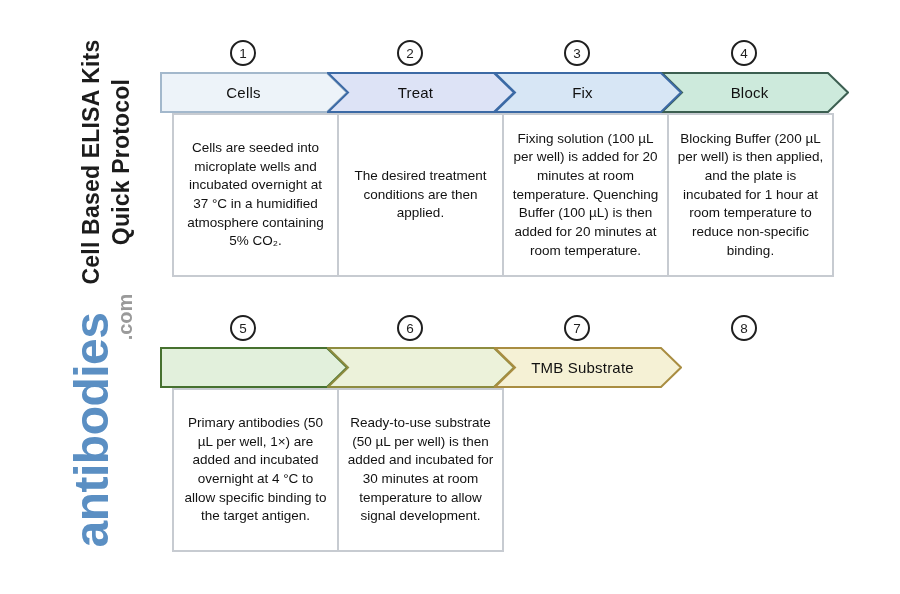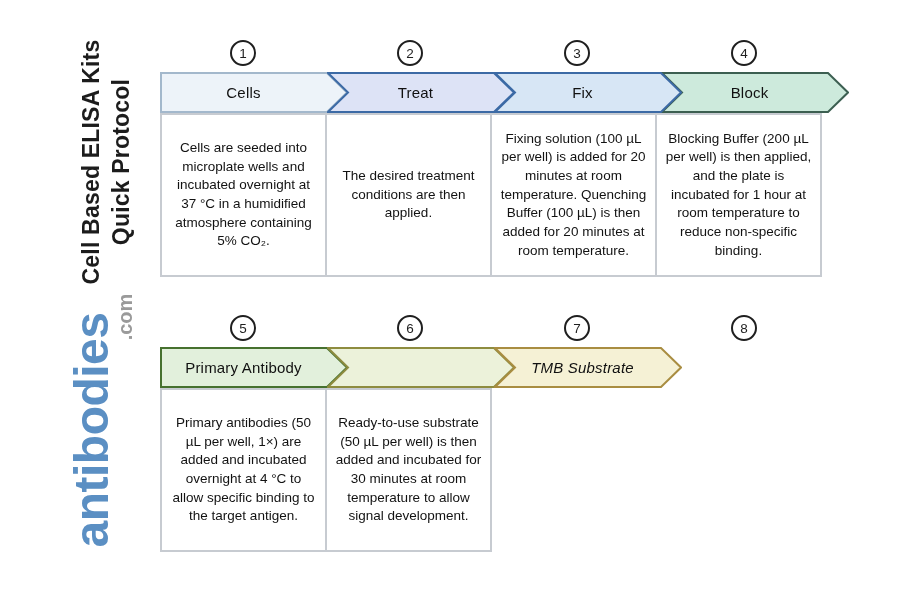--- a/index.html
+++ b/index.html
@@ -50,20 +50,21 @@
     display:flex; align-items:center; justify-content:center;
     font-size:15px; color:#111; letter-spacing:0.2px;
   }
   .chev.notched .chev-label { padding-left:10px; width:157px;text-align:center; }
 
   .boxes { position:absolute; top:73px; left:0; display:flex; }
   .box {
     width:167px; height:164px; box-sizing:border-box; background:#ffffff;
     border:2px solid #c7cbd1; display:flex; align-items:center; justify-content:center;
     padding:6px 8px;
+    margin-left:12px;
   }
   .box + .box { margin-left:-2px; }
   .box-text {
     margin:0; text-align:center; font-size:13.5px; line-height:1.38; color:#121212;
   }
 </style>
 </head>
 <body>
 
 <div class="canvas">
@@ -145,28 +146,27 @@
         </div>
       <div class="badge" style="left:571px">
           <span>8</span>
         </div>
     </div>
     <div class="chevrons">
       <div class="chev" style="left: 0px; --fill: #e2f0dc; --stroke: #46712f;">
         <svg width="188" height="41" viewBox="0 0 188 41">
             <path d="M1,1 H167 L187,20.5 L167,40 H1 Z"></path>
           </svg>
-        <span class="chev-label">Primary Antibody</span>
       </div>
       <div class="chev notched" style="left: 167px; --fill: #ecf2da; --stroke: #8e8c3f;">
         <svg width="188" height="41" viewBox="0 0 188 41">
             <path d="M1,1 H167 L187,20.5 L167,40 H1 L21,20.5 Z"></path>
           </svg>
       </div>
-      <div class="chev notched" style="left: 334px; font-style: italic; --fill: #f5f1d5; --stroke: #a98d41;">
+      <div class="chev notched" style="left: 334px; --fill: #f5f1d5; --stroke: #a98d41;">
         <svg width="188" height="41" viewBox="0 0 188 41">
             <path d="M1,1 H167 L187,20.5 L167,40 H1 L21,20.5 Z"></path>
           </svg>
         <span class="chev-label">TMB Substrate</span>
       </div>
     </div>
     <div class="boxes">
       <div class="box">
           <p class="box-text">Primary antibodies (50 µL per well, 1×) are added and incubated overnight at 4 °C to allow specific binding to the target antigen.</p>
         </div>

